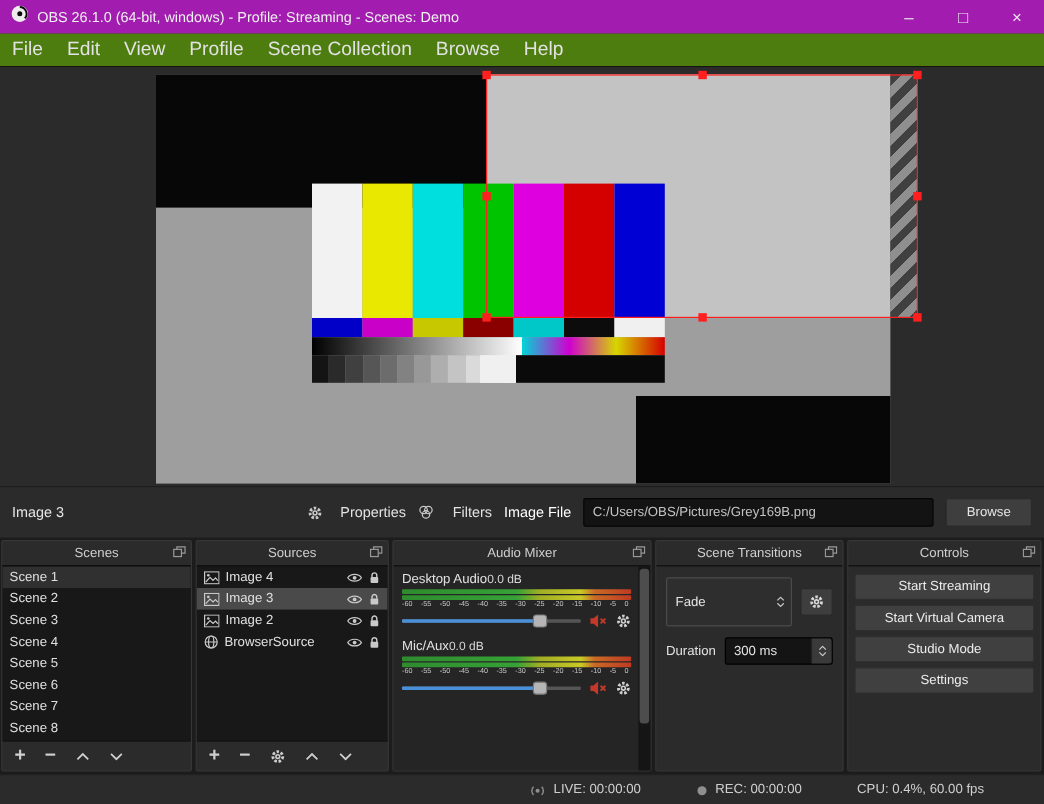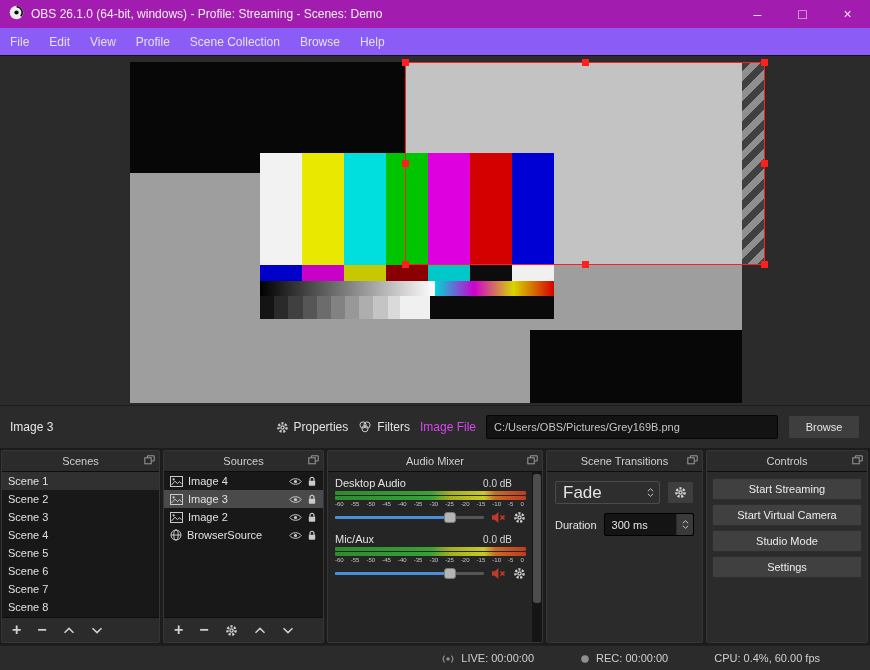--- a/index.html
+++ b/index.html
@@ -8,21 +8,21 @@
 .window{width:870px;height:670px;display:flex;flex-direction:column;background:#2b2b2b}
 
 
 .titlebar{flex:0 0 28px;background:#a21caf;display:flex;align-items:center;color:#f0f0f0}
 .app-logo{margin:0 7px 0 9px;flex:0 0 auto}
 .title-text{font-size:12px}
 .caption{margin-left:auto;display:flex;align-self:stretch}
 .cap-btn{width:45px;display:flex;align-items:center;justify-content:center;font-size:14px;color:#e8e8e8;background:none;border:none;font-family:inherit}
 
 
-.menubar{flex:0 0 28px;background:#8b5cf6;display:flex;color:#e2e2e2;font-size:12px;border-bottom:1px solid #141414}
+.menubar{flex:0 0 28px;background:#4d7c0f;display:flex;color:#e2e2e2;font-size:16px;border-bottom:1px solid #141414}
 .menu-item{padding:0 10px;display:flex;align-items:center}
 
 
 .preview{flex:0 0 349px;position:relative;background:#2b2b2b;overflow:hidden}
 .abs{position:absolute}
 .canvas-bg{left:130px;top:6px;width:612px;height:341px;background:#9e9e9e}
 .blk-tl{left:130px;top:6px;width:275px;height:111px;background:#070707}
 .img3{left:405px;top:6px;width:337px;height:203px;background:#c3c3c3}
 .img3-off{left:742px;top:6px;width:23px;height:203px;
   background:repeating-linear-gradient(135deg,#404040 0 7px,#8f8f8f 7px 14px)}
@@ -42,22 +42,22 @@
 .hdl{position:absolute;width:7px;height:7px;background:#ff1f1f}
 .h-tl{left:-4px;top:-4px}.h-tc{left:calc(50% - 3.5px);top:-4px}.h-tr{right:-4px;top:-4px}
 .h-ml{left:-4px;top:calc(50% - 3.5px)}.h-mr{right:-4px;top:calc(50% - 3.5px)}
 .h-bl{left:-4px;bottom:-4px}.h-bc{left:calc(50% - 3.5px);bottom:-4px}.h-br{right:-4px;bottom:-4px}
 
 
 .srctools{flex:0 0 43px;display:flex;align-items:center;gap:10px;padding:0 10px;
   border-top:1px solid #1e1e1e;background:#2b2b2b}
 .src-name{font-size:12px;color:#e6e6e6}
 .st-group{margin-left:auto;display:flex;align-items:center;gap:10px}
-.flat-btn{display:flex;align-items:center;gap:5px;font-size:12px;color:#e2e2e2;background:none;border:none;font-family:inherit}
-.st-label{font-size:12px;color:#d946ef}
+.flat-btn{display:flex;align-items:center;gap:15px;font-size:12px;color:#e2e2e2;background:none;border:none;font-family:inherit}
+.st-label{font-size:12px;color:#ffffff}
 .file-input{width:292px;height:24px;background:#131313;border:1px solid #050505;color:#c4c4c4;
   font-size:11px;padding:0 7px;font-family:inherit;border-radius:2px}
 .browse-btn{width:72px;height:24px;background:#3e3e3e;border:1px solid #2a2a2a;color:#e6e6e6;
   font-size:11px;border-radius:2px;font-family:inherit}
 
 
 .docks{flex:0 0 197px;display:flex;gap:3px;background:#1c1c1c;padding:2px 1px}
 .panel{background:#2b2b2b;border:1px solid #363636;display:flex;flex-direction:column;border-radius:2px}
 .p-scenes{flex:0 0 159px}.p-sources{flex:0 0 161px}.p-mixer{flex:0 0 216px}
 .p-trans{flex:0 0 157px}.p-controls{flex:0 0 162px}
@@ -73,39 +73,39 @@
 .dock-tools{flex:0 0 25px;border-top:1px solid #0e0e0e;display:flex;align-items:center;gap:16px;
   padding:0 10px;color:#cfcfcf}
 .tool-txt{font-size:16px;line-height:1;font-weight:bold;background:none;border:none;color:#cfcfcf;font-family:inherit}
 .tool-ic{line-height:0;background:none;border:none;color:#cfcfcf}
 
 
 .mixer-body{flex:1;display:flex;border-top:1px solid #0e0e0e;background:#252525}
 .mixer-main{flex:1;padding:3px 4px 0 7px;overflow:hidden}
 .vscroll{flex:0 0 10px;background:#151515;position:relative}
 .vthumb{position:absolute;left:1px;right:1px;top:2px;height:76%;background:#4d4d4d;border-radius:3px}
-.ch-head{display:flex;justify-content:space-between;align-items:baseline;font-size:11px;color:#e2e2e2;margin:2px 16px 2px 0}
+.ch-head{display:flex;justify-content:flex-start;align-items:baseline;font-size:11px;color:#e2e2e2;margin:2px 2px 2px 0}
 .db{font-size:10px;color:#d8d8d8}
 .vu{margin-right:2px}
 .vu-bar{height:4px;margin-bottom:1px;border-radius:1px;
   background:linear-gradient(90deg,#2e8b2e 0%,#36a136 50%,#9fae24 60%,#c9c926 78%,#c96a26 84%,#bf3a22 100%)}
 .vu-ticks{display:flex;justify-content:space-between;font-size:6px;color:#c6c6c6;line-height:7px;margin:0 2px 2px 0}
 .slider-row{display:flex;align-items:center;gap:7px;margin:3px 2px 9px 0}
 .slider{flex:1;position:relative;height:13px}
 .groove{position:absolute;top:5px;left:0;right:0;height:3px;background:#555;border-radius:1px}
 .fill{position:absolute;top:5px;left:0;width:77%;height:3px;background:#4a90d9;border-radius:1px}
 .shandle{position:absolute;top:1px;left:calc(77% - 6px);width:12px;height:11px;background:#b5b5b5;
   border:1px solid #7a7a7a;border-radius:3px}
 .mix-ic{line-height:0;background:none;border:none;color:#d0d0d0}
 
 
 .trans-body{flex:1;border-top:1px solid #0e0e0e;padding:9px 8px;display:flex;flex-direction:column;gap:9px}
 .trow{display:flex;align-items:center;gap:7px}
-.combo{flex:1;height:23px;background:#2e2e2e;border:1px solid #4b4b4b;border-radius:2px;display:flex;
-  align-items:center;padding:0 3px 0 7px;font-size:17px;color:#e4e4e4}
+.combo{flex:1;height:41px;background:#2e2e2e;border:1px solid #4b4b4b;border-radius:2px;display:flex;
+  align-items:center;padding:0 3px 0 7px;font-size:11px;color:#e4e4e4}
 .updown{margin-left:auto;display:flex;flex-direction:column;gap:1px;color:#c8c8c8;padding:0 2px;line-height:0}
 .sq-btn{width:27px;height:23px;background:#3e3e3e;border:1px solid #2a2a2a;border-radius:2px;display:flex;
   align-items:center;justify-content:center;color:#d8d8d8}
 .tlabel{font-size:11px;color:#e2e2e2;white-space:nowrap}
 .spin{flex:1;height:23px;background:#141414;border:1px solid #000;border-radius:2px;display:flex;
   align-items:center;padding-left:7px;font-size:11px;color:#e4e4e4}
 .spin .updown{background:#3a3a3a;height:100%;width:17px;align-items:center;justify-content:center;
   border-left:1px solid #2a2a2a;border-radius:0 2px 2px 0}
 
 

